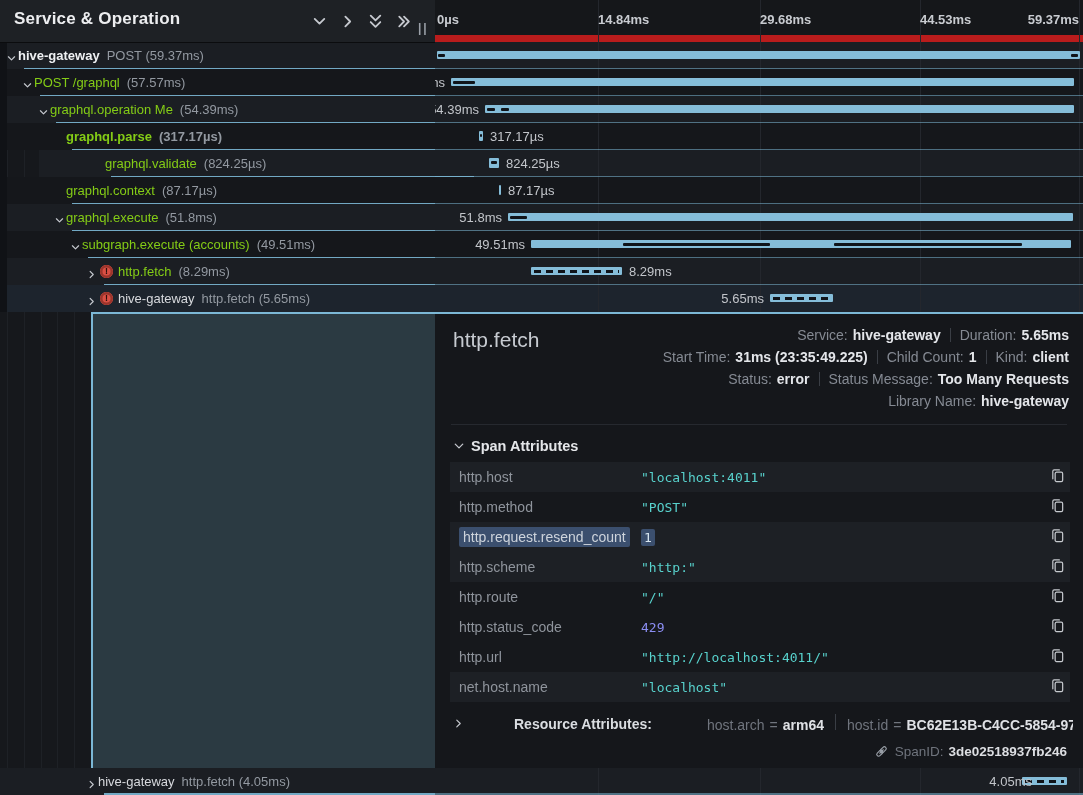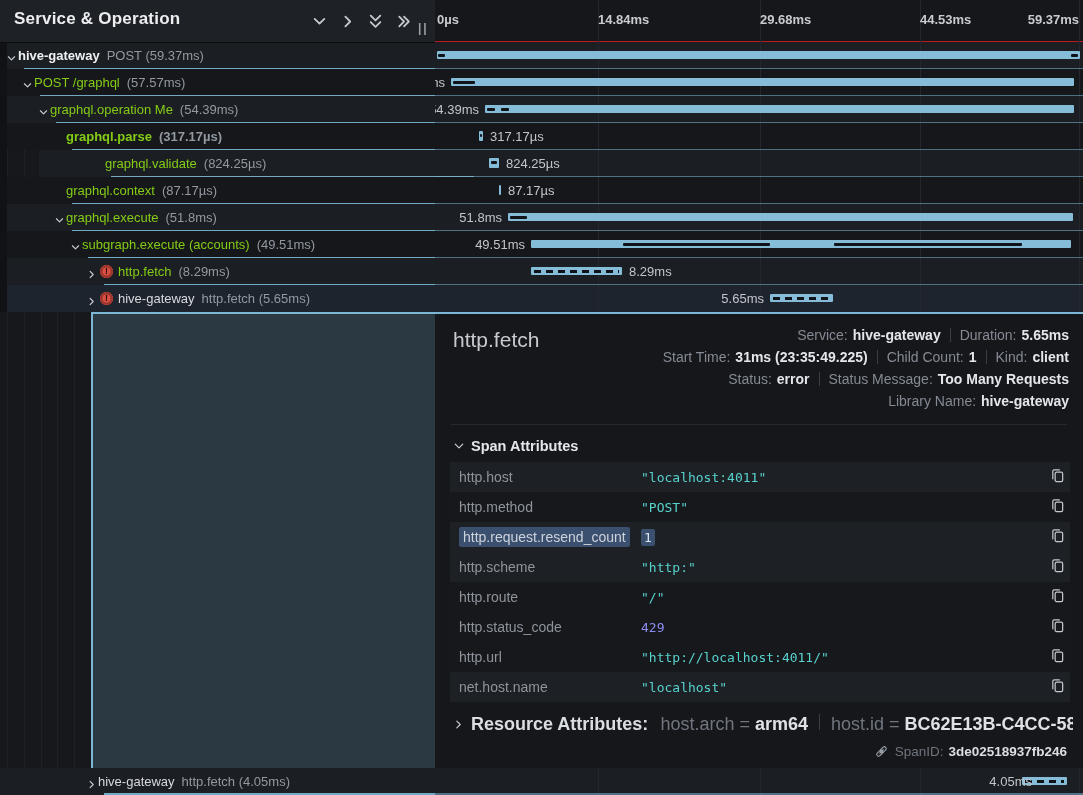--- a/index.html
+++ b/index.html
@@ -31,21 +31,21 @@
   .err-icon{position:absolute;top:7px;width:13px;height:13px;border-radius:50%;background:#d95045;
             box-shadow:inset 0 0 0 2.5px #9c352c, inset 0 0 0 4px #d95045;
             color:#2e100c;font-size:9px;font-weight:700;text-align:center;line-height:13px;}
   .trow .uline{position:absolute;bottom:0;right:0;height:1.5px;background:#7cb8d6;opacity:.9;}
   .leftstrip{position:absolute;left:0;top:42px;width:7px;height:270px;background:#101216;z-index:2;}
   .expanded-block{position:absolute;left:91px;top:312px;width:344px;height:456px;background:#2b3a42;
                   border-top:2px solid #7cb8d6;border-left:2px solid #7cb8d6;box-sizing:border-box;z-index:2;}
   
   .right-panel{position:absolute;left:435px;top:0;width:648px;height:795px;background:#14161a;}
   .time-header{position:absolute;left:0;top:0;width:648px;height:42px;background:#15171a;
-               border-bottom:1px solid #b91c1c;box-sizing:border-box;}
+               border-bottom:7px solid #b91c1c;box-sizing:border-box;}
   .tick{position:absolute;top:12px;font-size:13px;font-weight:600;color:#c8cbd0;z-index:3;}
   #grid-top{position:absolute;left:0;top:0;width:648px;height:312px;z-index:2;pointer-events:none;}
   #grid-bottom{position:absolute;left:0;top:768px;width:648px;height:27px;z-index:2;pointer-events:none;}
   .gline{position:absolute;top:0;bottom:0;width:1px;background:#24272d;}
   .lane{position:absolute;left:0;width:648px;height:27px;overflow:hidden;}
   .lane.alt{background:#1b1e23;} .lane:not(.alt){background:#15171b;}
   .lane.sel{background:#1d242d;}
   .lnline{position:absolute;left:0;right:0;bottom:0;height:1.5px;background:#7cb8d6;opacity:.55;z-index:3;}
   .bar{position:absolute;top:9px;height:8px;background:#85bdd9;border-radius:1px;z-index:3;cursor:pointer;}
   .bar.small{top:8px;height:10px;}
@@ -70,22 +70,22 @@
   .arow{display:flex;align-items:center;height:30px;box-sizing:border-box;}
   .arow.light{background:#1d2025;} .arow.dark{background:#16181c;}
   .akey{width:182px;padding-left:9px;font-size:14px;color:#8f949c;white-space:nowrap;}
   .akey .selhl{background:#3b4f6e;color:#ced4dc;padding:2px 4px;border-radius:2px;}
   .aval{flex:1;font-family:"DejaVu Sans Mono",monospace;font-size:13px;white-space:nowrap;}
   .aval.string{color:#58d2cd;} .aval.number{color:#8b8df2;}
   .aval .selhl{background:#3b4f6e;color:#d8e6f0;padding:1px 3px;border-radius:2px;}
   .acopy{width:26px;text-align:center;cursor:pointer;}
   .acopy svg{width:15px;height:15px;}
   .copy-stroke{fill:none;stroke:#c6c9ce;stroke-width:1.3;stroke-linejoin:round;stroke-linecap:round;}
-  .resource-line{position:absolute;left:18px;top:400px;display:flex;align-items:center;font-size:18px;
-                 white-space:nowrap;cursor:pointer;max-width:620px;overflow:hidden;}
+  .resource-line{position:absolute;left:18px;top:400px;display:flex;align-items:center;font-size:14px;
+                 white-space:nowrap;cursor:pointer;max-width:620px;overflow:hidden;gap:43px;}
   .resource-line svg{width:11px;height:11px;margin-right:7px;flex:none;}
   .res-title{font-weight:700;color:#dadde1;margin-right:12px;}
   .rkey{color:#70757e;} .req{color:#70757e;margin:0 5px;} .rval{color:#dfe1e5;font-weight:700;}
   .rsep{display:inline-block;width:1px;height:16px;background:#3a3e45;margin:0 11px;}
   .spanid-line{position:absolute;right:16px;top:430px;display:flex;align-items:center;font-size:13.5px;}
   .spanid-line svg{width:15px;height:15px;margin-right:6px;}
   .link-stroke{fill:none;stroke:#9aa0a8;stroke-width:1.8;stroke-linecap:round;}
   .sid-label{color:#6f747d;margin-right:5px;}
   .sid-value{color:#dcdee2;font-weight:700;}
 </style>

